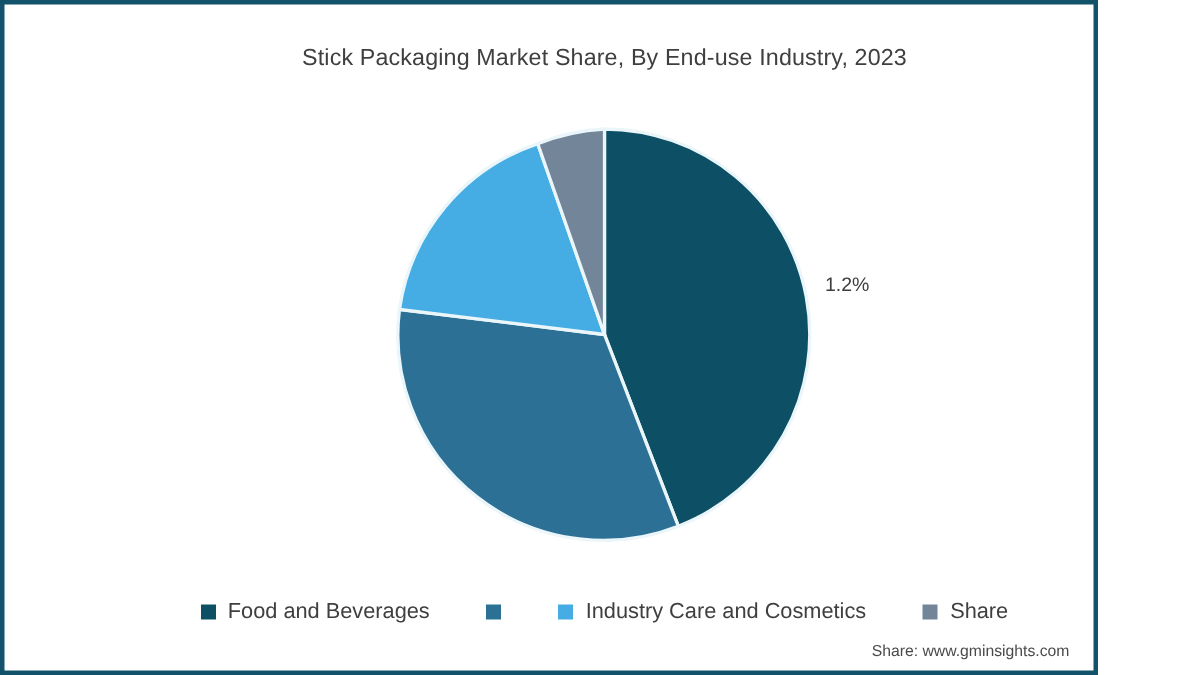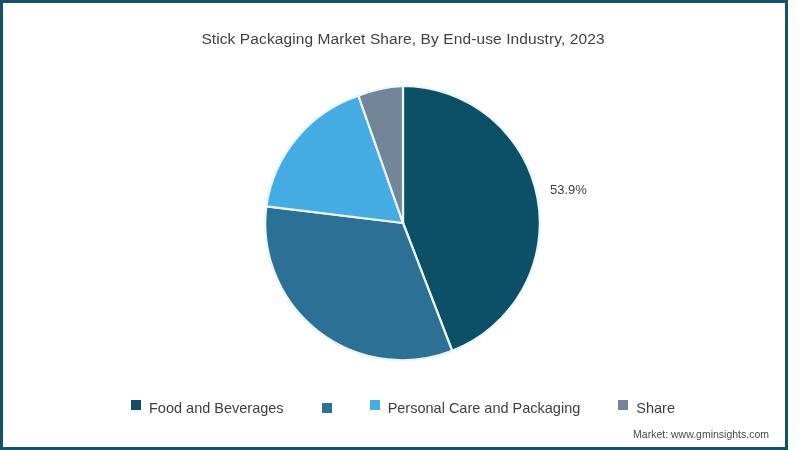--- a/index.html
+++ b/index.html
@@ -8,21 +8,21 @@
     background: #ffffff;
   }
   body {
     width: 800px;
     height: 450px;
     font-family: "Liberation Sans", sans-serif;
     overflow: hidden;
   }
   #figure {
     position: relative;
-    width: 788px;
+    width: 732px;
     height: 450px;
     box-sizing: border-box;
     background: #ffffff;
     border: 3px solid #12526b;
   }
   #chart-title {
     position: absolute;
     top: 27px;
     left: 0;
     width: 800px;
@@ -60,21 +60,21 @@
     height: 26px;
     display: flex;
     flex-direction: row;
     align-items: center;
     justify-content: center;
     gap: 38px;
   }
   .legend-item {
     display: flex;
     flex-direction: row;
-    align-items: flex-start;
+    align-items: center;
     gap: 8px;
   }
   .legend-swatch {
     width: 10px;
     height: 10px;
     flex: 0 0 auto;
   }
   .legend-label {
     font-size: 14.5px;
     color: #3f3f3f;
@@ -101,41 +101,41 @@
     <svg id="pie-svg" width="300" height="300" viewBox="0 0 300 300">
 
       <g>
         <path fill="#0d5066" stroke="#eaf6fa" stroke-width="2.2" d="M 150 150 L 150 13 A 137 137 0 0 1 199.2 277.8 Z"></path>
         <path fill="#2d7096" stroke="#eaf6fa" stroke-width="2.2" d="M 150 150 L 199.2 277.8 A 137 137 0 0 1 13.3 133.3 Z"></path>
         <path fill="#45ace4" stroke="#eaf6fa" stroke-width="2.2" d="M 150 150 L 13.3 133.3 A 137 137 0 0 1 105.5 22.8 Z"></path>
         <path fill="#738599" stroke="#eaf6fa" stroke-width="2.2" d="M 150 150 L 105.5 22.8 A 137 137 0 0 1 150 13 Z"></path>
       </g>
     </svg>
 
-    <div id="pie-label-442">53.9%</div>
+    <div id="pie-label-442">1.2%</div>
   </div>
 
   <div id="legend">
 
     <div class="legend-item">
       <span class="legend-swatch" style="background:#0d5066"></span>
       <span class="legend-label">Food and Beverages</span>
     </div>
 
     <div class="legend-item">
       <span class="legend-swatch" style="background:#2d7096"></span>
     </div>
 
     <div class="legend-item">
       <span class="legend-swatch" style="background:#45ace4"></span>
-      <span class="legend-label">Personal Care and Packaging</span>
+      <span class="legend-label">Industry Care and Cosmetics</span>
     </div>
 
     <div class="legend-item">
       <span class="legend-swatch" style="background:#738599"></span>
       <span class="legend-label">Share</span>
     </div>
 
   </div>
 
-  <div id="source-note">Market: www.gminsights.com</div>
+  <div id="source-note">Share: www.gminsights.com</div>
 
 </div>
 
 </body></html>

